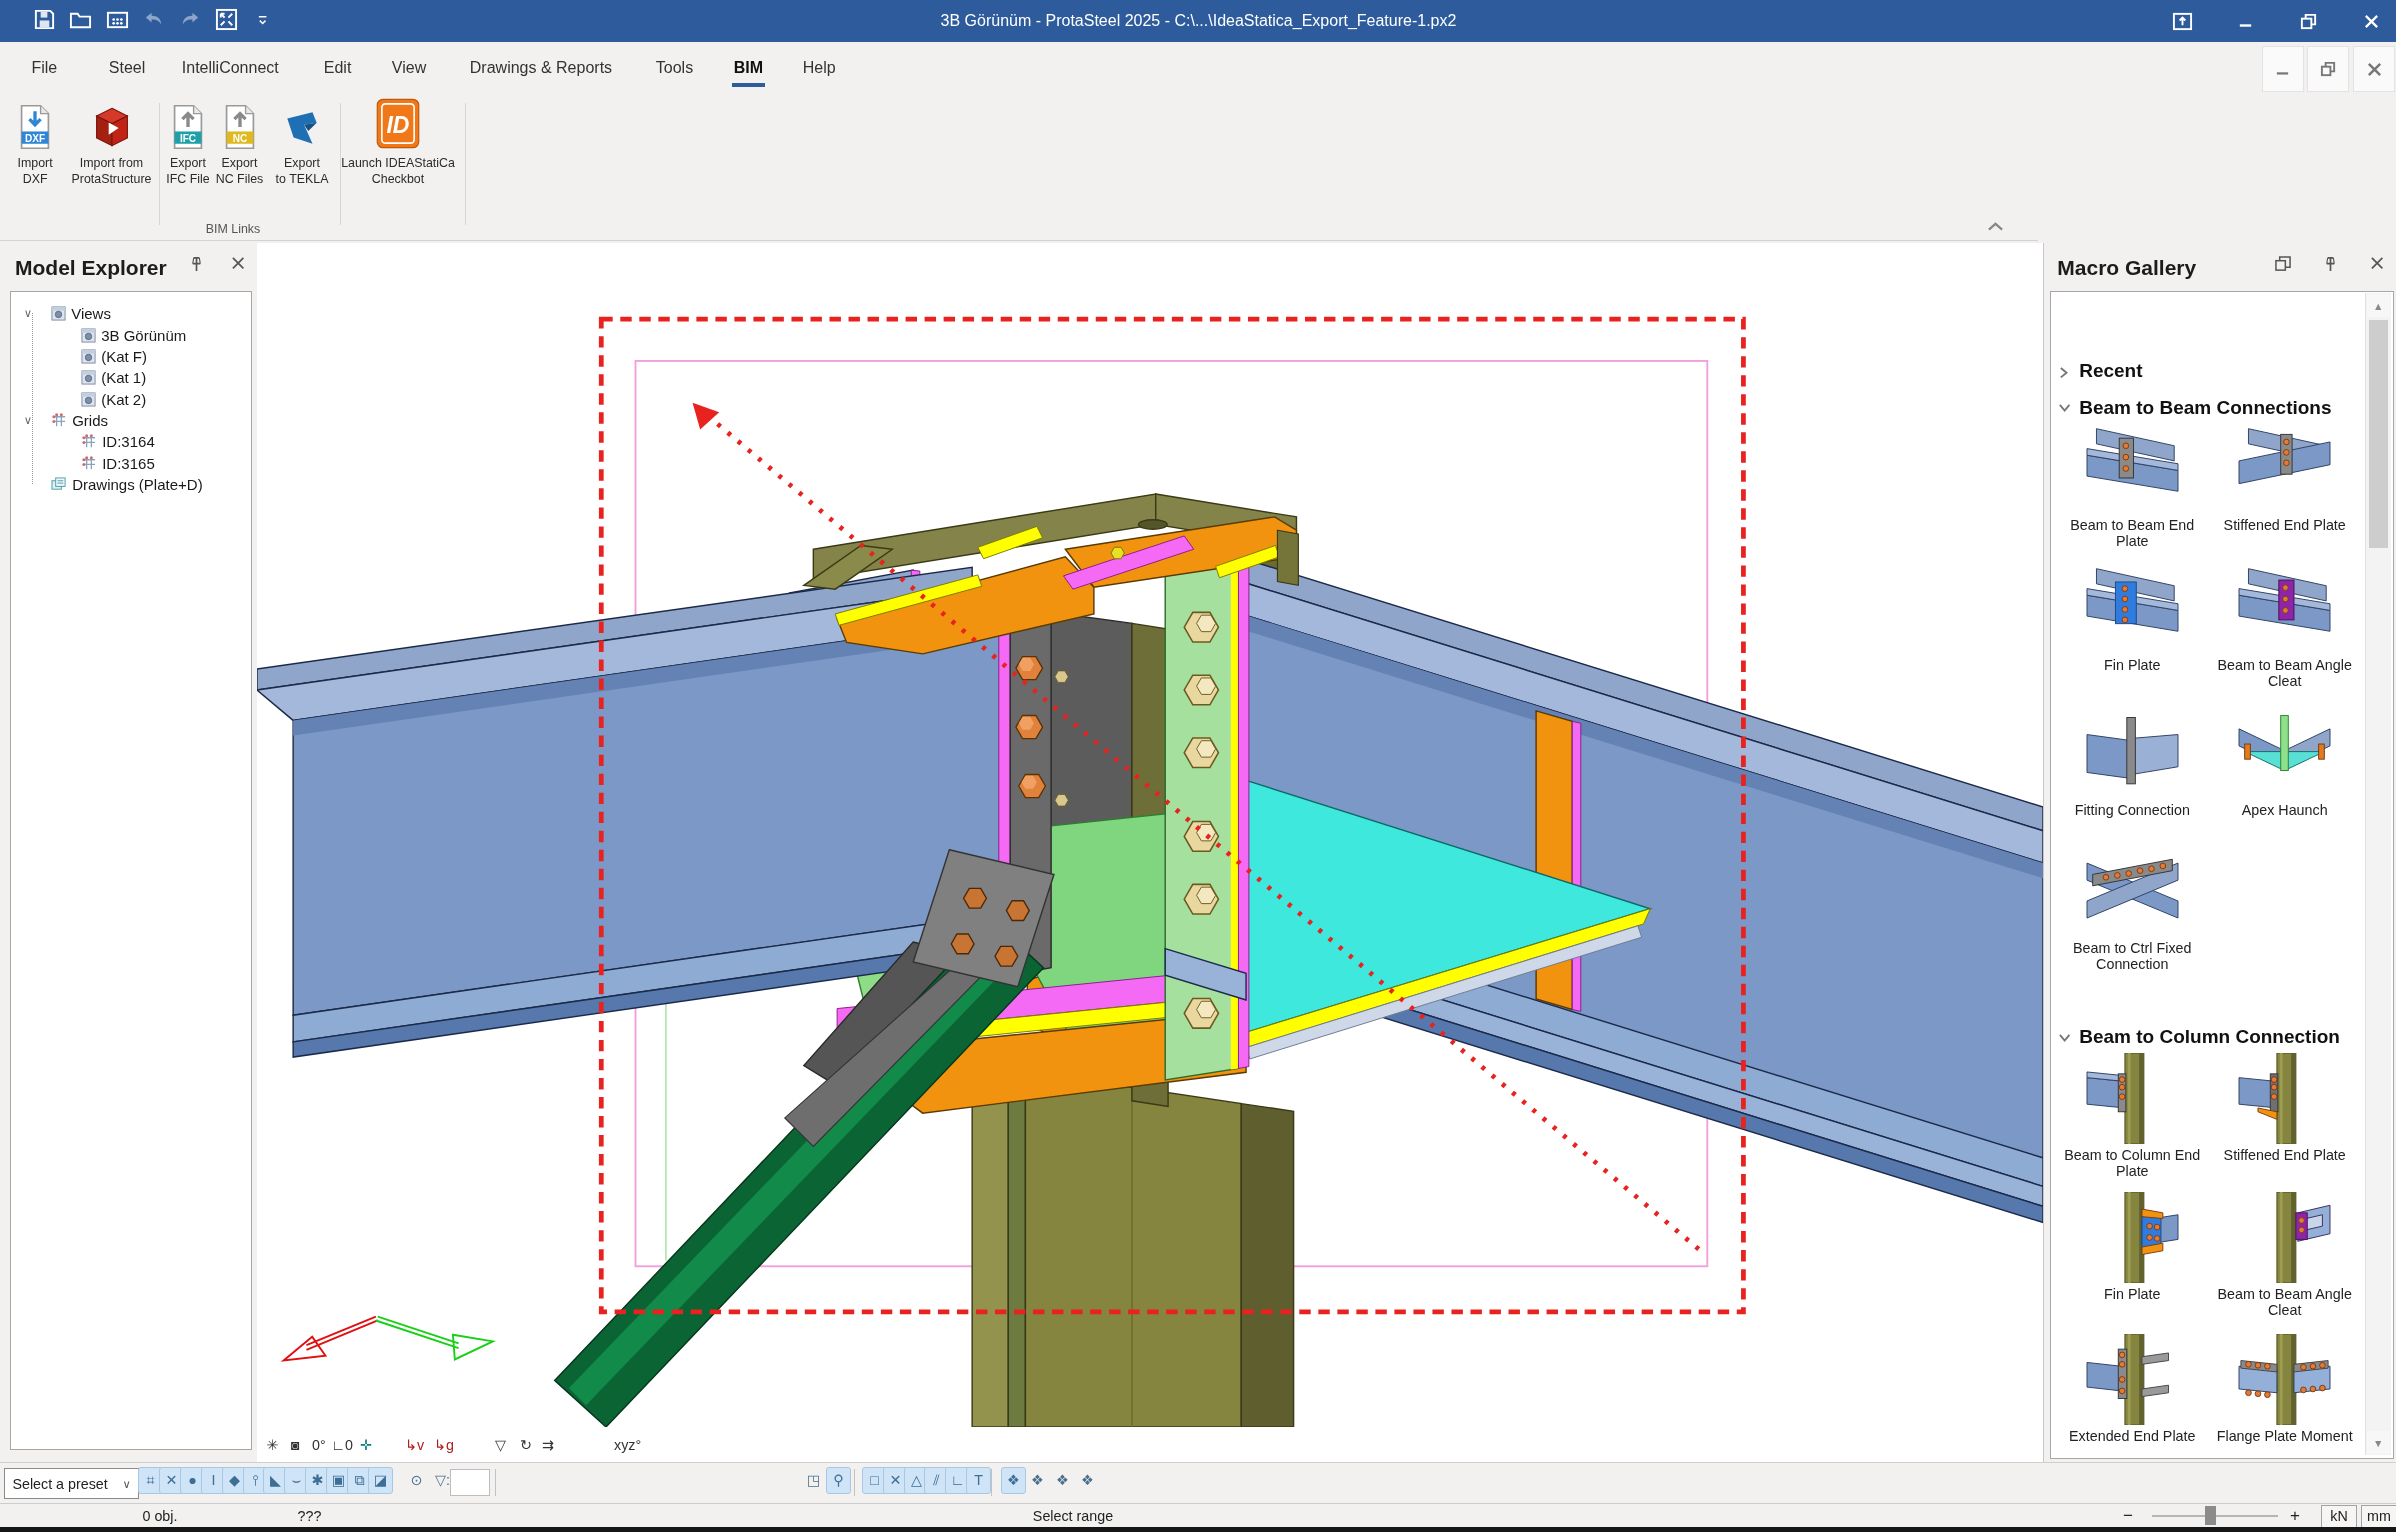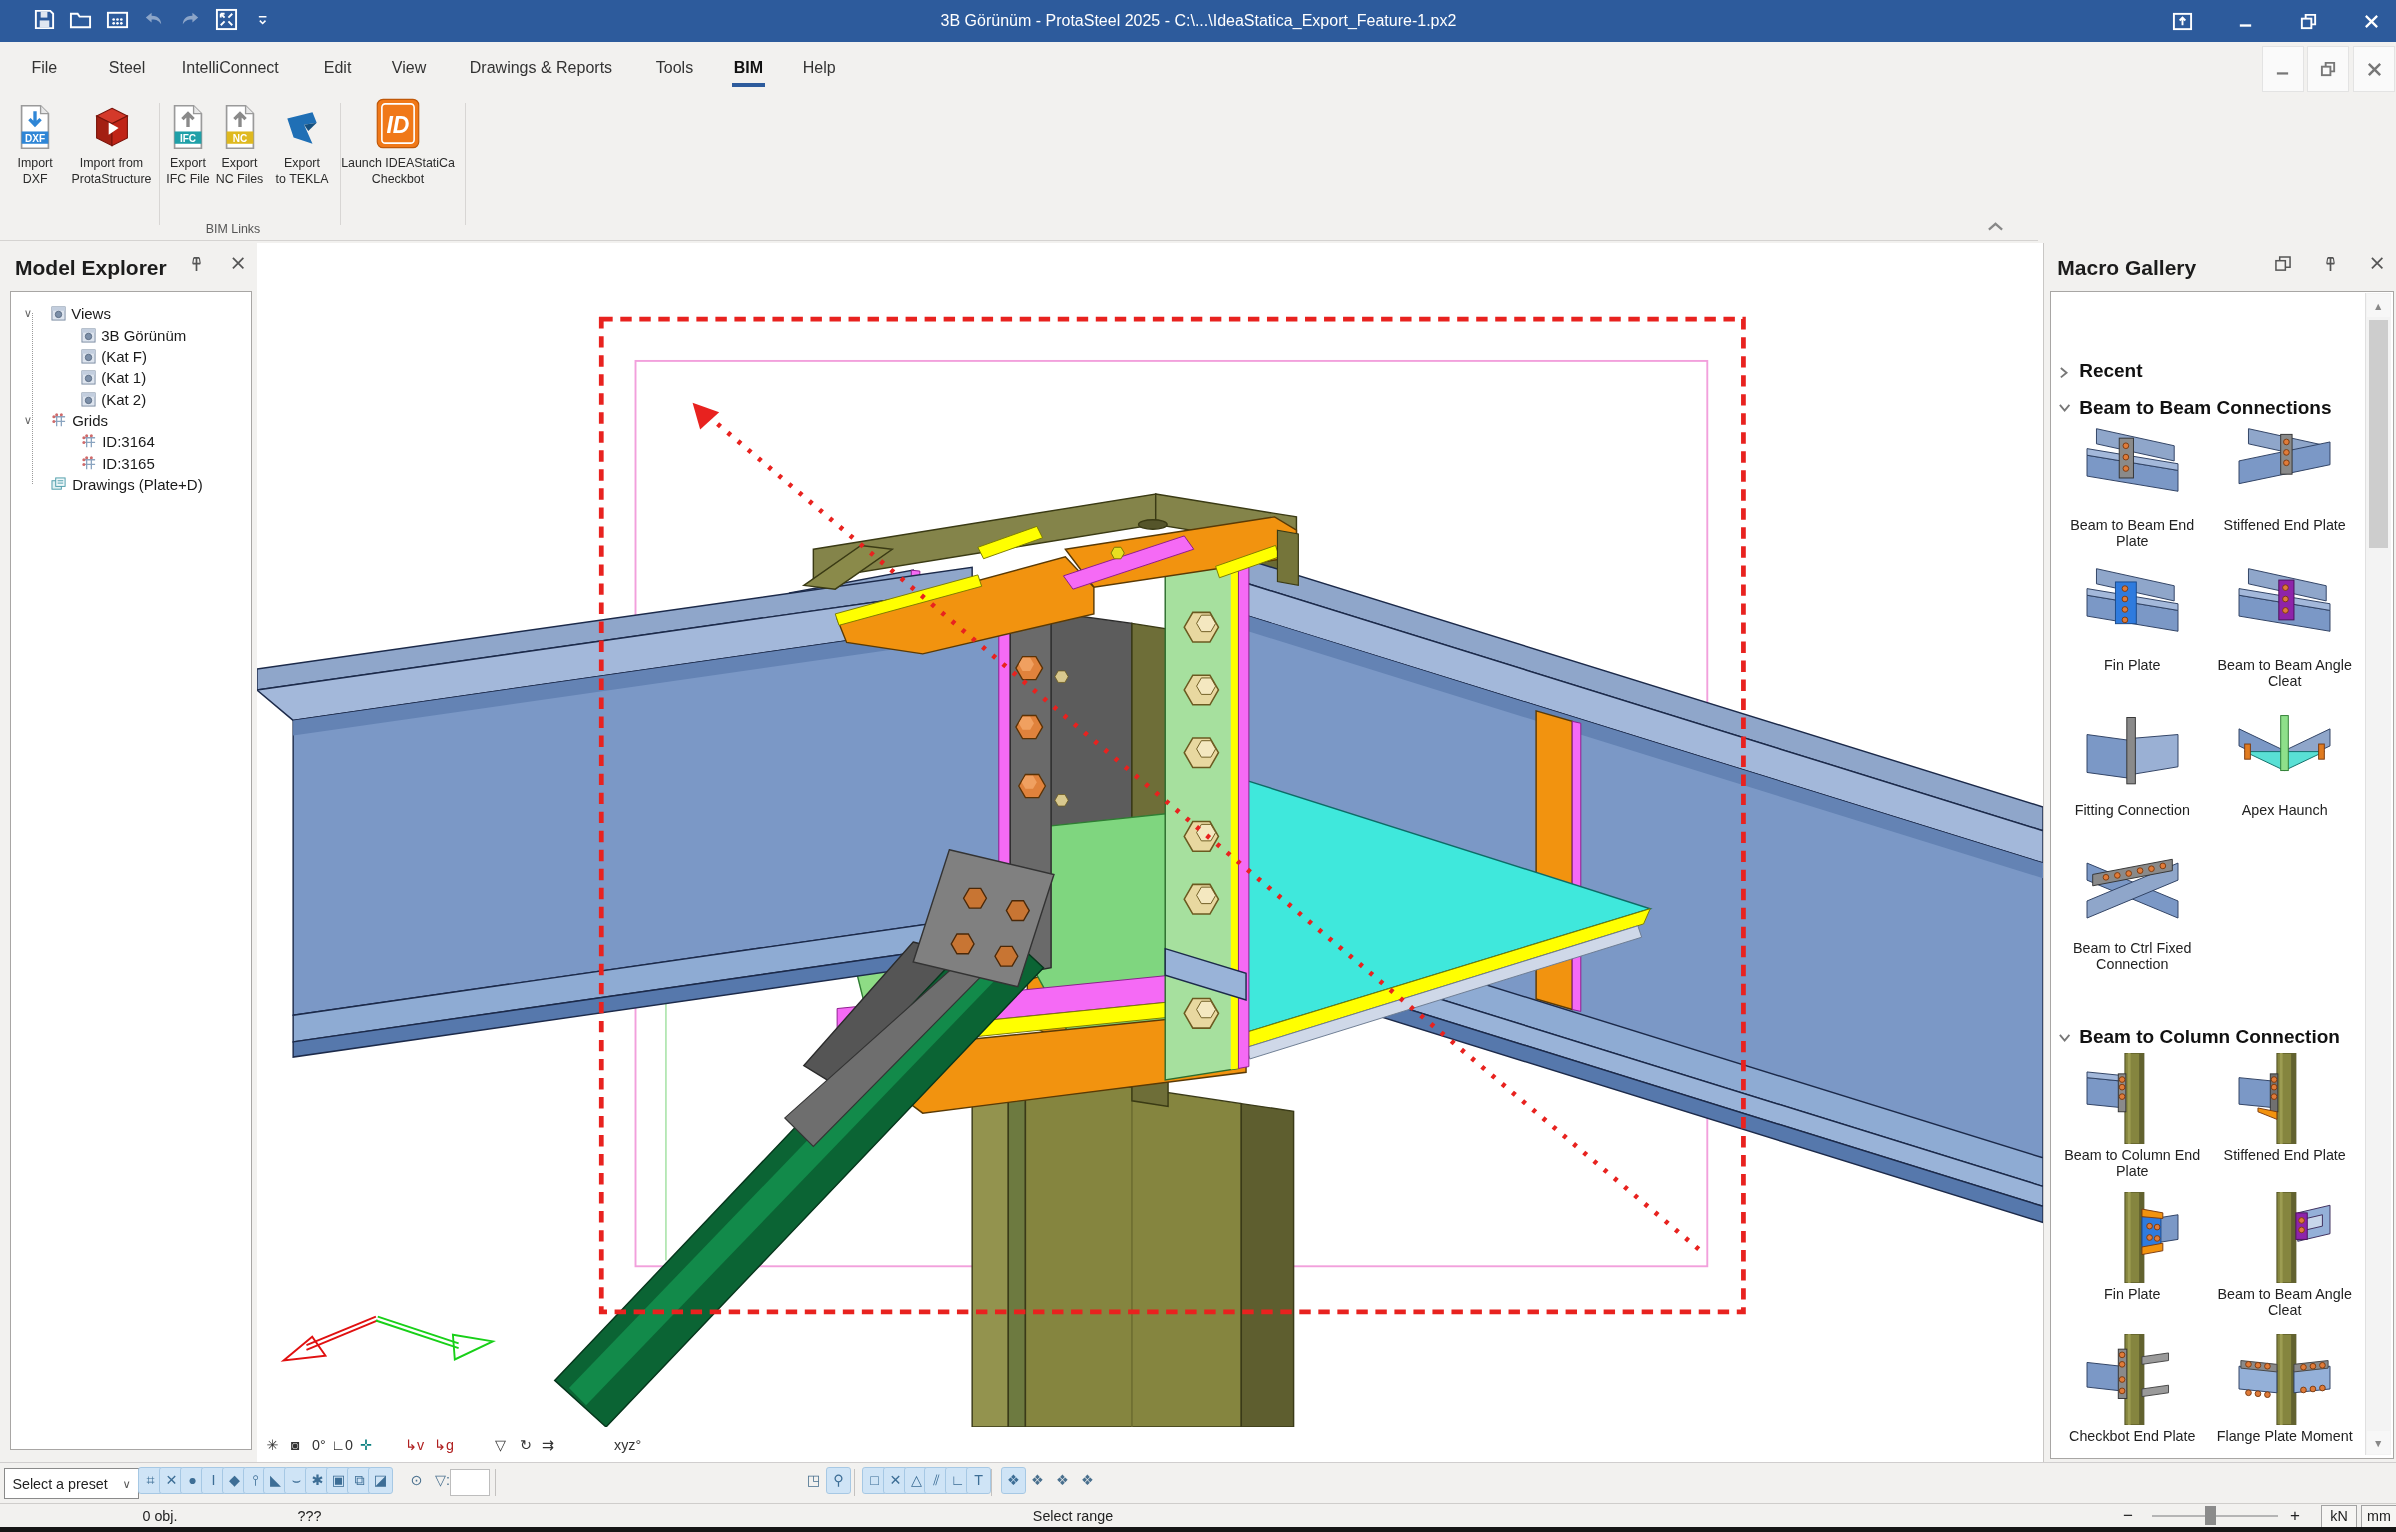--- a/index.html
+++ b/index.html
@@ -730,21 +730,21 @@
               <rect x="55" y="0" width="5" height="96" fill="#62622f"></rect>
               <polygon points="0,30 36,34 36,60 0,56" fill="#7b98c6" stroke="#2c3e60"></polygon>
               <rect x="33" y="16" width="9" height="52" fill="#8a8a8a" stroke="#333"></rect>
               <polygon points="58,24 86,20 86,28 58,32" fill="#9a9a9a" stroke="#444"></polygon>
               <polygon points="58,58 86,54 86,62 58,66" fill="#9a9a9a" stroke="#444"></polygon>
               <circle cx="37" cy="22" r="3" fill="#e07b39" stroke="#7a3a10"></circle>
               <circle cx="37" cy="32" r="3" fill="#e07b39" stroke="#7a3a10"></circle>
               <circle cx="37" cy="48" r="3" fill="#e07b39" stroke="#7a3a10"></circle>
               <circle cx="37" cy="60" r="3" fill="#e07b39" stroke="#7a3a10"></circle>
             </svg>
-    <div class="mg-label">Checkbot End Plate</div>
+    <div class="mg-label">Extended End Plate</div>
           </div>
           <div class="mg-item" style="left:160px;top:1042px">
     <svg class="mg-thumb" viewBox="0 0 96 96">
               <rect width="96" height="96" fill="#fff"></rect>
               <rect x="40" y="0" width="20" height="96" fill="#85853f" stroke="#4a4a20"></rect>
               <rect x="43" y="0" width="3" height="96" fill="#9c9c52"></rect>
               <rect x="55" y="0" width="5" height="96" fill="#62622f"></rect>
               <polygon points="0,34 40,38 40,62 0,58" fill="#94b0d8" stroke="#2c3e60"></polygon>
               <polygon points="58,38 96,34 96,58 58,62" fill="#94b0d8" stroke="#2c3e60"></polygon>
               <polygon points="2,28 40,32 40,40 2,36" fill="#8a8a8a" stroke="#444"></polygon>

